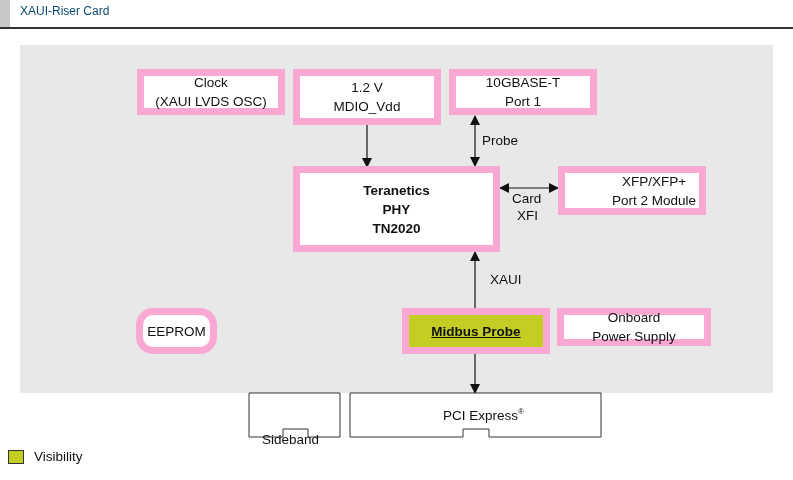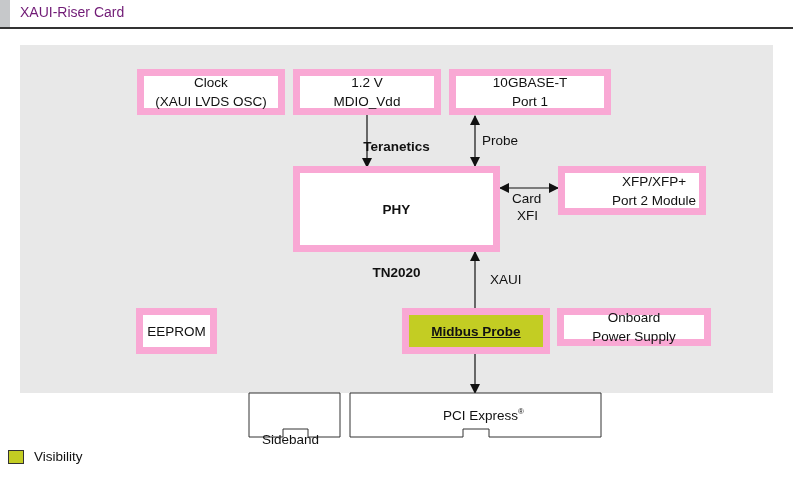--- a/index.html
+++ b/index.html
@@ -1,20 +1,20 @@
 <!DOCTYPE html>
 <html><head>
 <meta charset="utf-8">
 <style>
   html, body { margin:0; padding:0; background:#ffffff; }
   body { width:793px; height:480px; position:relative; overflow:hidden;
          font-family:"Liberation Sans", sans-serif; color:#111; }
   .title-bar { position:absolute; left:0; top:0; width:793px; height:28px; }
   .title-accent { position:absolute; left:0; top:0; width:10px; height:28px; background:#c6c8ca; }
-  .title-text { position:absolute; left:20px; top:4px; font-size:14px; color:#701a75; }
+  .title-text { position:absolute; left:20px; top:4px; font-size:12px; color:#0c4a6e; }
   .title-rule { position:absolute; left:0; top:27px; width:793px; height:2px; background:#333; }
   .panel { position:absolute; left:20px; top:45px; width:753px; height:348px; background:#e8e8e8; }
   .box { position:absolute; background:#fff; border:7px solid #f9a8d4; box-sizing:border-box;
          display:flex; flex-direction:column; align-items:center; justify-content:center;
          text-align:center; font-size:13.5px; line-height:19px; }
   .box.bold { font-weight:bold; }
   .box.hl { background:#c3cd23; font-weight:bold; }
   .lbl { position:absolute; font-size:13.5px; line-height:17px; color:#111; }
   svg.wires { position:absolute; left:0; top:0; width:793px; height:480px; pointer-events:none; }
   .legend-swatch { position:absolute; left:8px; top:450px; width:16px; height:14px;
@@ -50,49 +50,49 @@
   <path d="M249,393 L340,393 L340,437 L308,437 L308,429 L283,429 L283,437 L249,437 Z" fill="#fff" stroke="#333" stroke-width="1"></path>
 
   <path d="M350,393 L601,393 L601,437 L489,437 L489,429 L463,429 L463,437 L350,437 Z" fill="#fff" stroke="#333" stroke-width="1"></path>
 </svg>
 
 <div class="box" style="left:137px;top:69px;width:148px;height:46px;">
   <div>Clock</div>
   <div>(XAUI LVDS OSC)</div>
 </div>
 
-<div class="box" style="left:293px;top:69px;width:148px;height:46px;">
+<div class="box" style="left:293px;top:69px;width:148px;height:56px;">
   <div>1.2 V</div>
   <div>MDIO_Vdd</div>
 </div>
 
-<div class="box" style="left:449px;top:69px;width:162px;height:46px;">
+<div class="box" style="left:449px;top:69px;width:148px;height:46px;">
   <div>10GBASE-T</div>
   <div>Port 1</div>
 </div>
 
 <div class="lbl" style="left:482px;top:132px;">Probe</div>
 
-<div class="box bold" style="left:293px;top:166px;width:207px;height:86px;gap:44px;">
+<div class="box bold" style="left:293px;top:166px;width:207px;height:86px;">
   <div>Teranetics</div>
   <div>PHY</div>
   <div>TN2020</div>
 </div>
 
 <div class="lbl" style="left:512px;top:190px;">Card</div>
 <div class="lbl" style="left:517px;top:207px;">XFI</div>
 
 <div class="box" style="left:558px;top:166px;width:148px;height:49px;padding-left:44px;">
   <div>XFP/XFP+</div>
   <div>Port 2 Module</div>
 </div>
 
 <div class="lbl" style="left:490px;top:271px;">XAUI</div>
 
-<div class="box" style="left:136px;top:308px;width:81px;height:46px;">
+<div class="box" style="left:136px;top:308px;width:81px;height:46px;border-radius:17px;">
   <div>EEPROM</div>
 </div>
 
 <div class="box hl" style="left:402px;top:308px;width:148px;height:46px;text-decoration:underline;">
   <div>Midbus Probe</div>
 </div>
 
 <div class="box" style="left:557px;top:308px;width:154px;height:38px;">
   <div>Onboard</div>
   <div>Power Supply</div>

